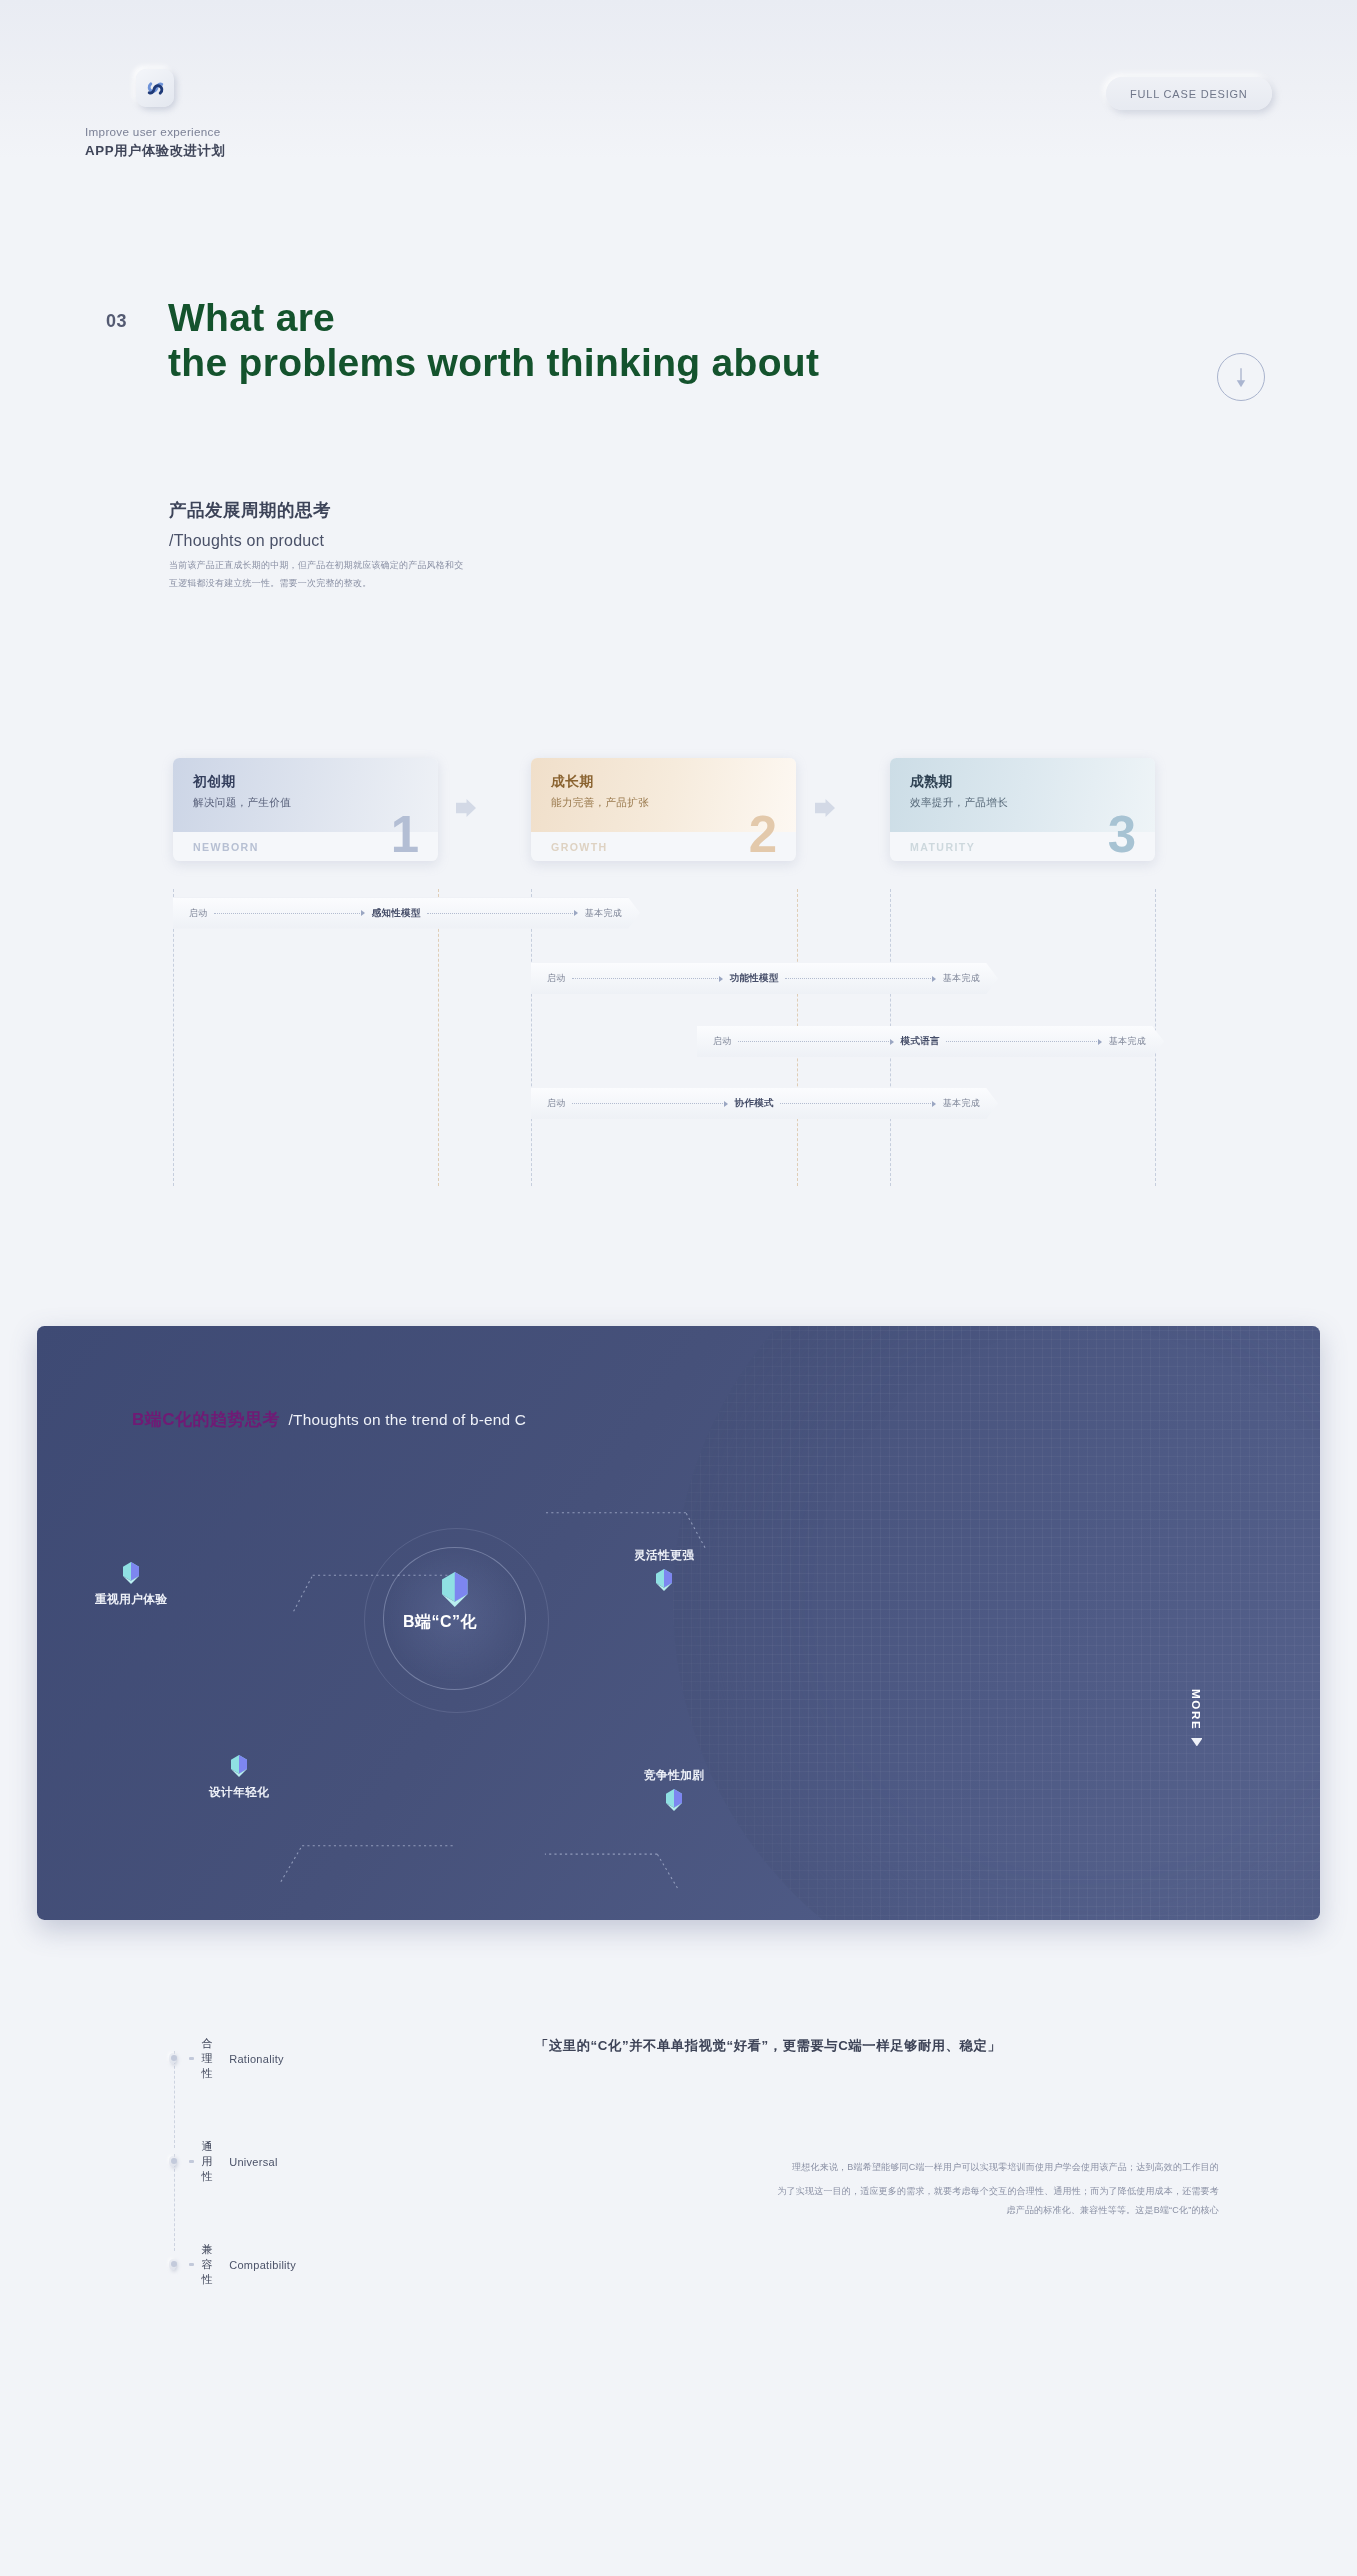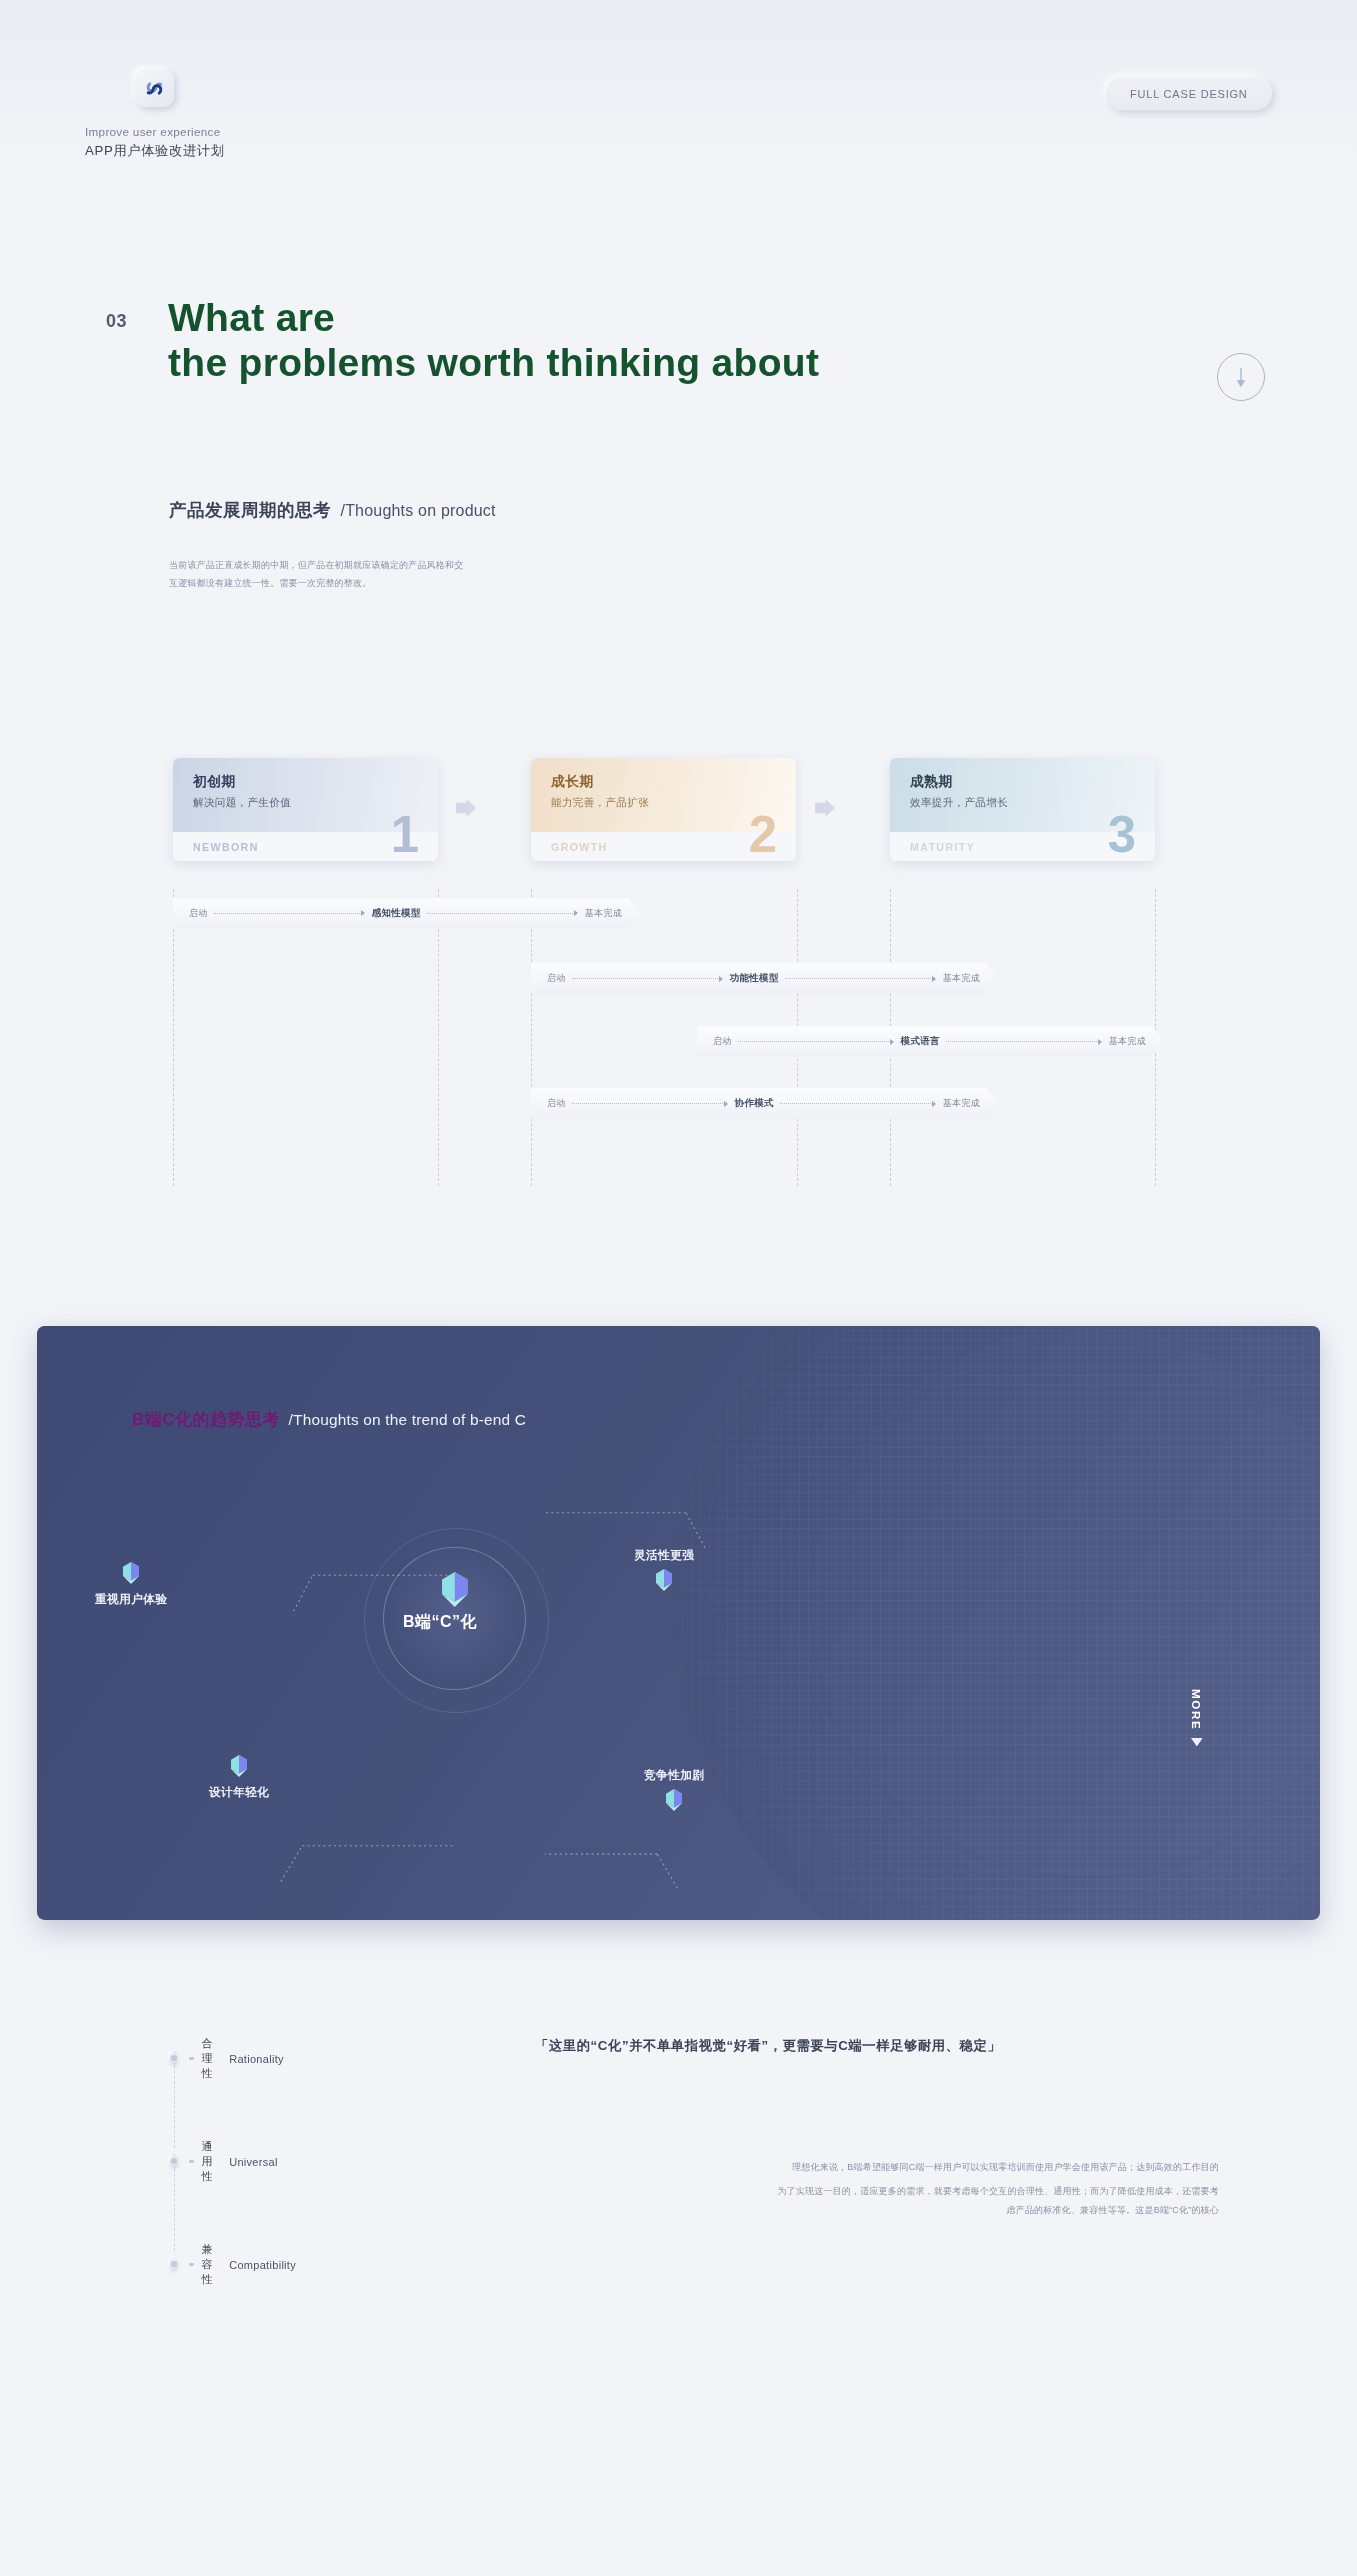--- a/index.html
+++ b/index.html
@@ -28,21 +28,21 @@
     width: 38px; height: 38px; border-radius: 10.6px;
     background: linear-gradient(145deg,#f4f6fa,#e3e7ef);
     box-shadow: 2.1px 2.7px 6.4px rgba(140,150,175,.38), -2.1px -2.1px 5.3px rgba(255,255,255,.95);
     display: flex; align-items: center; justify-content: center;
   }
   .brand-text { display: flex; flex-direction: column; gap: 3.7px; }
   .brand-en {
     font-size: 11.7px; letter-spacing: 0.3px; color: #7b8196; font-weight: 400;
   }
   .brand-cn {
-    font-size: 13.3px; letter-spacing: 0.6px; color: #3f4559; font-weight: 400;
+    font-size: 13.3px; letter-spacing: 0.6px; color: #3f4559; font-weight: 700;
   }
   .case-pill {
     position: absolute; right: 85px; top: 77px;
     height: 33px; padding: 0 24.4px; border-radius: 18px;
     background: linear-gradient(180deg,#eff1f6,#e7eaf1);
     box-shadow: 2.7px 3.2px 7.4px rgba(150,158,180,.35), -2.7px -2.7px 6.4px rgba(255,255,255,.95);
     display: flex; align-items: center; justify-content: center;
     font-size: 11px; letter-spacing: 0.8px; color: #6f7689;
   }
 
@@ -58,21 +58,21 @@
     color: #14532d; letter-spacing: 0.3px;
   }
   .scroll-circle {
     position: absolute; left: 1217px; top: 353px;
     width: 48px; height: 48px; border-radius: 50%;
     border: 1.1px solid #a9b3cd;
     display: flex; align-items: center; justify-content: center;
   }
 
   
-  .block-head { display: flex; align-items: baseline; gap: 9.5px; }
+  .block-head { display: flex; align-items: baseline; gap: 9.5px; flex-direction: column; }
   .block-cn { font-size: 17.5px; font-weight: 700; color: #3d4459; letter-spacing: 0.5px; }
   .block-en { font-size: 16px; font-weight: 500; color: #4a5168; letter-spacing: 0.2px; }
 
   .prod-head { position: absolute; left: 169px; top: 498px; }
 
   .prod-body { position: absolute; left: 169px; top: 556px; width: 297px; }
   .prod-body p {
     font-size: 9px; line-height: 2.05; color: #8a90a4; letter-spacing: 0.2px;
   }
   .prod-body p + p { margin-top: 7.4px; }

